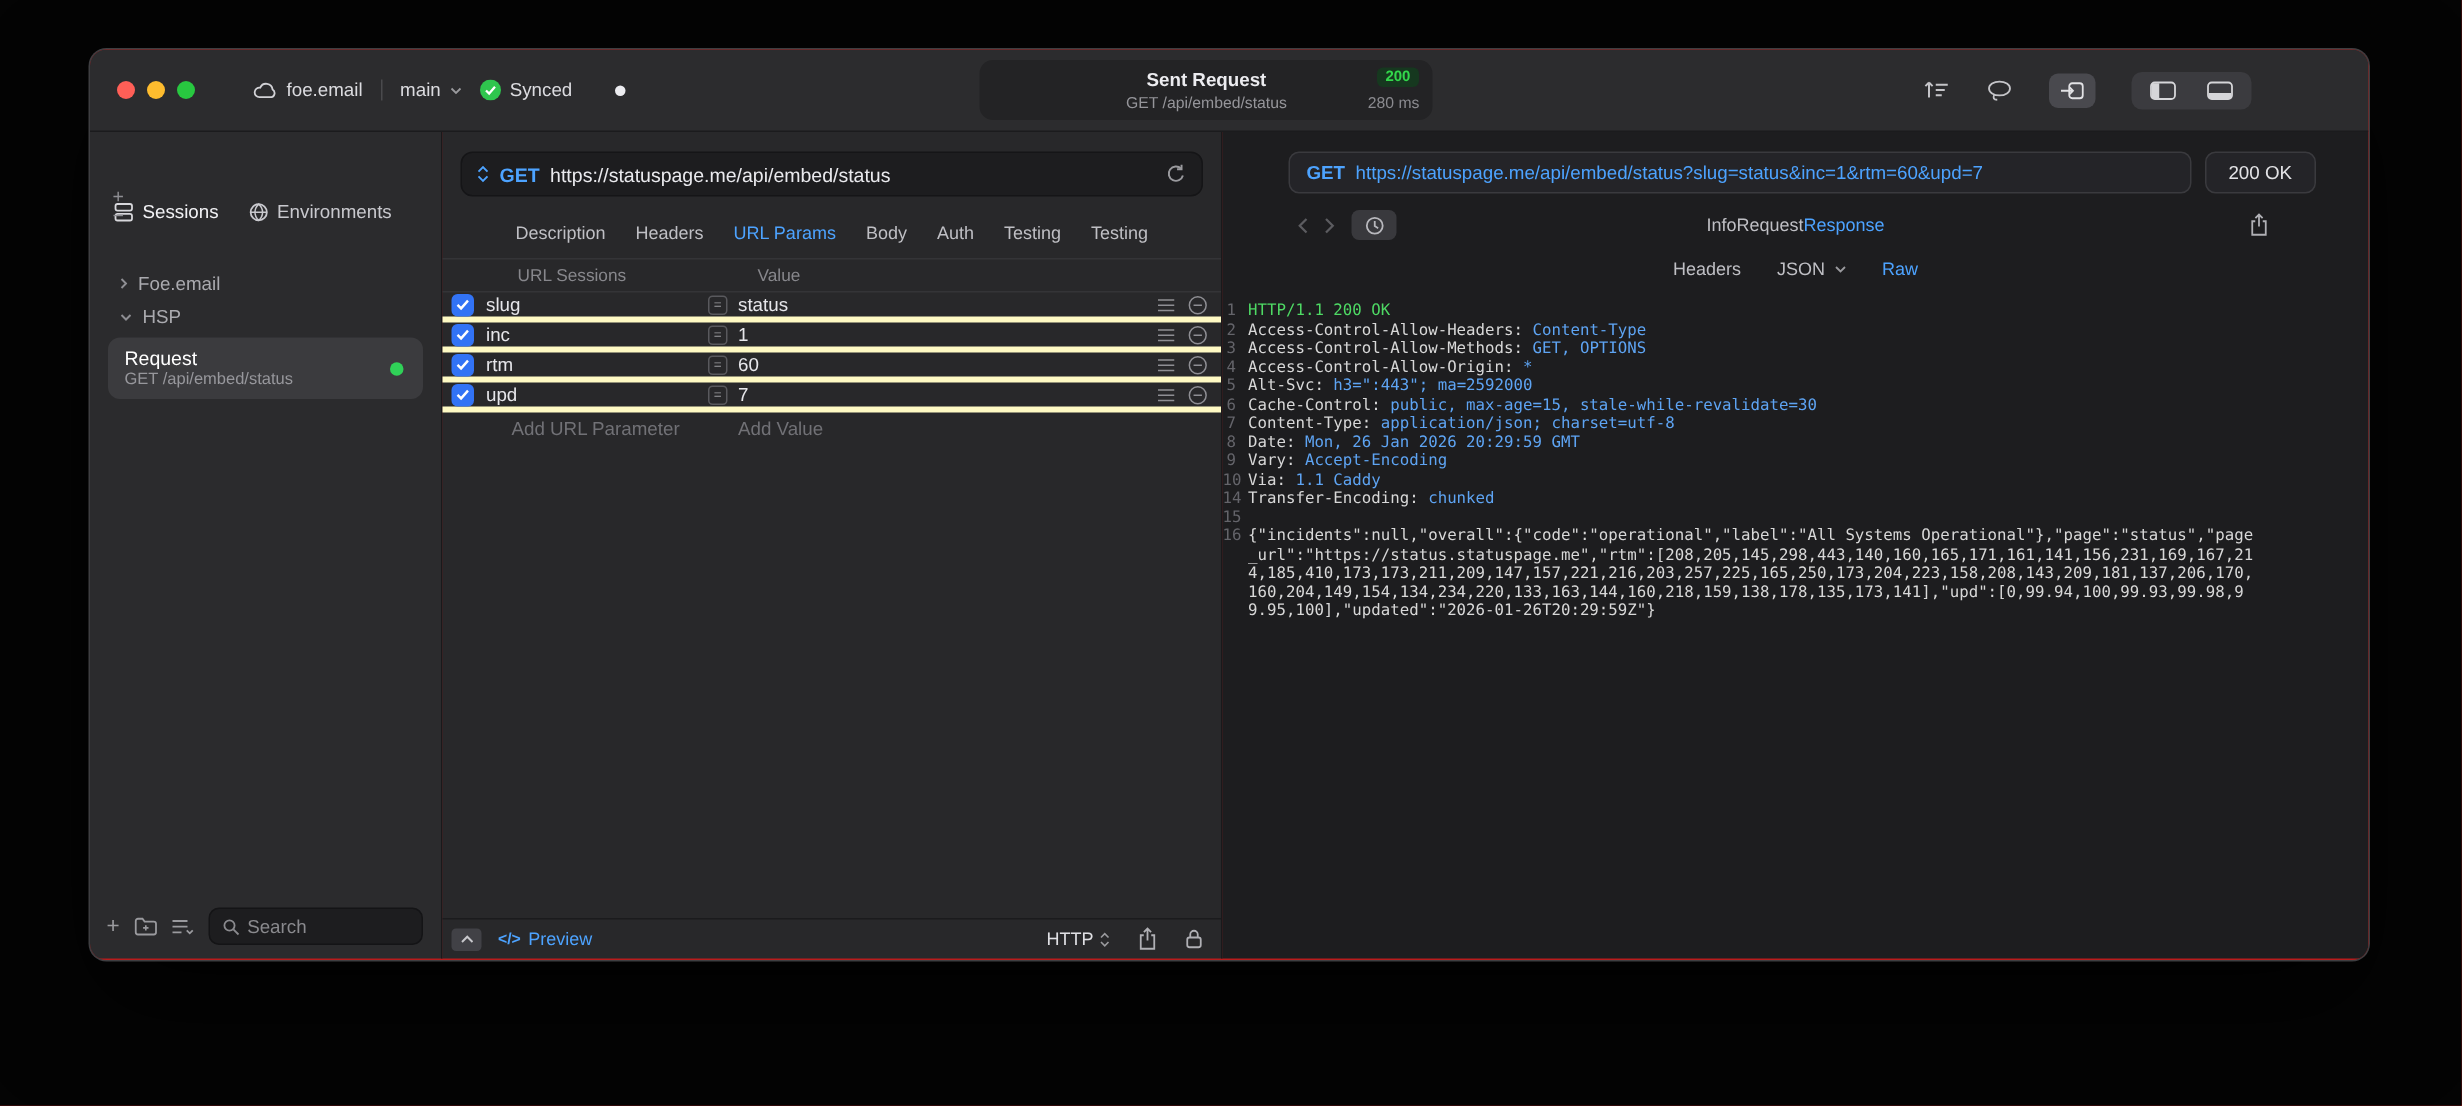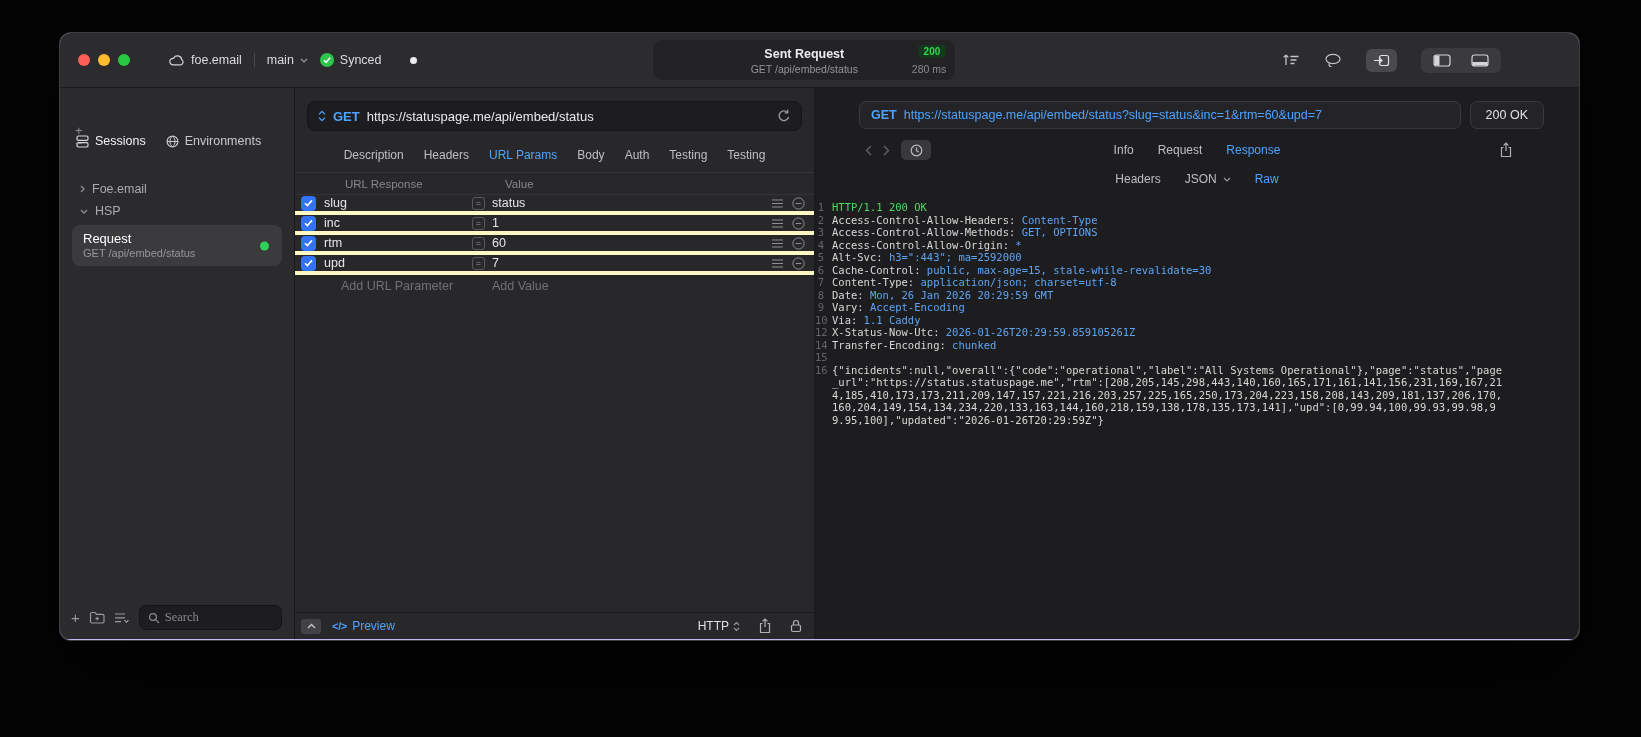--- a/index.html
+++ b/index.html
@@ -1,19 +1,19 @@
 <!DOCTYPE html>
 <html><head>
 <meta charset="utf-8">
 <style>
   * { margin:0; padding:0; box-sizing:border-box; }
   html,body { width:1641px; height:737px; background:#040404; overflow:hidden;
               font-family:"Liberation Sans","DejaVu Sans",sans-serif; }
   .window { position:absolute; left:60px; top:33px; width:1519px; height:607px;
-            background:#c4b5fd; border-radius:11px; overflow:hidden;
+            background:#b91c1c; border-radius:11px; overflow:hidden;
             box-shadow:0 0 0 1px #3e3e41, 0 30px 70px rgba(0,0,0,.7); color:#e6e6ea; }
 
   
   .titlebar { height:55px; display:flex; align-items:center; position:relative;
               padding:0 18px; border-bottom:1px solid #1b1b1d; background:#2c2c2e; }
   .traffic { display:flex; gap:8px; }
   .tl { width:12px; height:12px; border-radius:50%; display:inline-block; }
   .tl-red{background:#ff5f57}.tl-yellow{background:#febc2e}.tl-green{background:#28c840}
   .tb-left { display:flex; align-items:center; gap:12px; margin-left:38px; font-size:12.5px; color:#dcdce0; }
   .tb-item { display:flex; align-items:center; gap:6px; }
@@ -50,21 +50,21 @@
   .req-card { margin:3px 12px 0; background:#3b3b3e; border-radius:8px; padding:6px 11px 7px; position:relative; }
   .rc-title { font-size:13px; color:#ffffff; font-weight:500; }
   .rc-sub { font-size:11px; color:#97979c; margin-top:1px; }
   .rc-dot { position:absolute; right:13px; top:50%; transform:translateY(-50%);
             width:9px; height:9px; border-radius:50%; background:#30d158; }
   .sb-bottom { position:absolute; left:11px; right:12px; bottom:9px; display:flex; align-items:center; gap:9px; }
   .sbb-plus { color:#9a9a9e; font-size:15px; line-height:14px; }
   .sb-search { flex:1; height:25px; background:#1d1d1f; border:1px solid #141416; border-radius:7px;
                display:flex; align-items:center; gap:5px; padding:0 8px; }
   .sb-search input { background:transparent; border:none; outline:none; color:#d4d4d8;
-                     font-size:12.5px; width:100%; font-family:Liberation Serif, serif; }
+                     font-size:12.5px; width:100%; font-family:Liberation Sans, sans-serif; }
   .sb-search input::placeholder { color:#8a8a8e; }
 
   
   .url-row { padding:13px 12px 8px; }
   .url-field { height:30px; background:#1d1d1f; border:1px solid #151517; border-radius:8px;
                display:flex; align-items:center; gap:7px; padding:0 10px; }
   .method { color:#4da3ff; font-weight:700; font-size:13px; }
   .url { color:#eaeaee; font-size:13px; }
   .url-spacer { flex:1; }
   .req-tabs { display:flex; justify-content:center; gap:20px; padding:9px 0 10px; font-size:12px; }
@@ -101,21 +101,21 @@
   .resp-url { flex:1; height:28px; background:#242428; border:1px solid #3a3a3e; border-radius:7px;
               display:flex; align-items:center; gap:7px; padding:0 11px; overflow:hidden; white-space:nowrap; }
   .rmethod { color:#4da3ff; font-weight:700; font-size:12.5px; }
   .rurl { color:#4da3ff; font-size:12.5px; }
   .resp-status { height:28px; border:1px solid #3a3a3e; background:#242428; border-radius:7px;
                  display:flex; align-items:center; padding:0 15px; color:#e3e3e6; font-size:12.5px; }
   .resp-nav { display:flex; align-items:center; padding:11px 66px 0 44px; position:relative; }
   .nav-arrow { width:18px; display:flex; justify-content:center; }
   .clock-btn { width:30px; height:20px; background:#39393d; border-radius:5px; margin-left:6px;
                display:flex; align-items:center; justify-content:center; }
-  .resp-tabs { position:absolute; left:50%; transform:translateX(-50%); display:flex; gap:24px; font-size:12px; }
+  .resp-tabs { position:absolute; left:50%; transform:translateX(-50%); display:flex; font-size:12px; }
   .resp-share { margin-left:auto; }
   .resp-subtabs { display:flex; justify-content:center; gap:24px; font-size:12px; padding:12px 0 8px; }
   .code { padding:7px 0 0; font-family:"DejaVu Sans Mono","Liberation Mono",monospace;
           font-size:10.5px; line-height:12.5px; }
   .cline { display:flex; min-height:12.5px; }
   .ln { width:17px; min-width:17px; text-align:right; padding-right:8px; color:#64646a; }
   .lc { white-space:pre-wrap; word-break:break-all; max-width:674px; }
   .c-green { color:#4ed964; }
   .c-name { color:#d8d8d8; }
   .c-val { color:#5ea4f3; }
@@ -310,21 +310,21 @@
           <span class="tab">Description</span>
           <span class="tab">Headers</span>
           <span class="tab active">URL Params</span>
           <span class="tab">Body</span>
           <span class="tab">Auth</span>
           <span class="tab">Testing</span>
           <span class="tab">Testing</span>
         </nav>
       <div class="param-table">
         <div class="pt-head">
-          <span class="pt-col1">URL Response</span>
+          <span class="pt-col1">URL Sessions</span>
           <span class="pt-col2">Value</span>
         </div>
         <div>
             <div class="param-row">
               <span class="cb">
                 <svg width="9" height="8" viewBox="0 0 9 8">
                   <path d="M1 4.2L3.4 6.6 8 1.4" stroke="#fff" stroke-width="1.6" fill="none"></path>
                 </svg>
               </span>
               <span class="pname">slug</span>
@@ -542,24 +542,20 @@
           </div>
           <div class="cline">
             <span class="ln">9</span>
             <span class="lc"><span class="c-name">Vary: </span><span class="c-val">Accept-Encoding</span></span>
           </div>
           <div class="cline">
             <span class="ln">10</span>
             <span class="lc"><span class="c-name">Via: </span><span class="c-val">1.1 Caddy</span></span>
           </div>
           <div class="cline">
-            <span class="ln">12</span>
-            <span class="lc"><span class="c-name">X-Status-Now-Utc: </span><span class="c-val">2026-01-26T20:29:59.859105261Z</span></span>
-          </div>
-          <div class="cline">
             <span class="ln">14</span>
             <span class="lc"><span class="c-name">Transfer-Encoding: </span><span class="c-val">chunked</span></span>
           </div>
           <div class="cline">
             <span class="ln">15</span>
             <span class="lc"></span>
           </div>
           <div class="cline">
             <span class="ln">16</span>
             <span class="lc"><span class="c-body">{"incidents":null,"overall":{"code":"operational","label":"All Systems Operational"},"page":"status","page_url":"https://status.statuspage.me","rtm":[208,205,145,298,443,140,160,165,171,161,141,156,231,169,167,214,185,410,173,173,211,209,147,157,221,216,203,257,225,165,250,173,204,223,158,208,143,209,181,137,206,170,160,204,149,154,134,234,220,133,163,144,160,218,159,138,178,135,173,141],"upd":[0,99.94,100,99.93,99.98,99.95,100],"updated":"2026-01-26T20:29:59Z"}</span></span>

